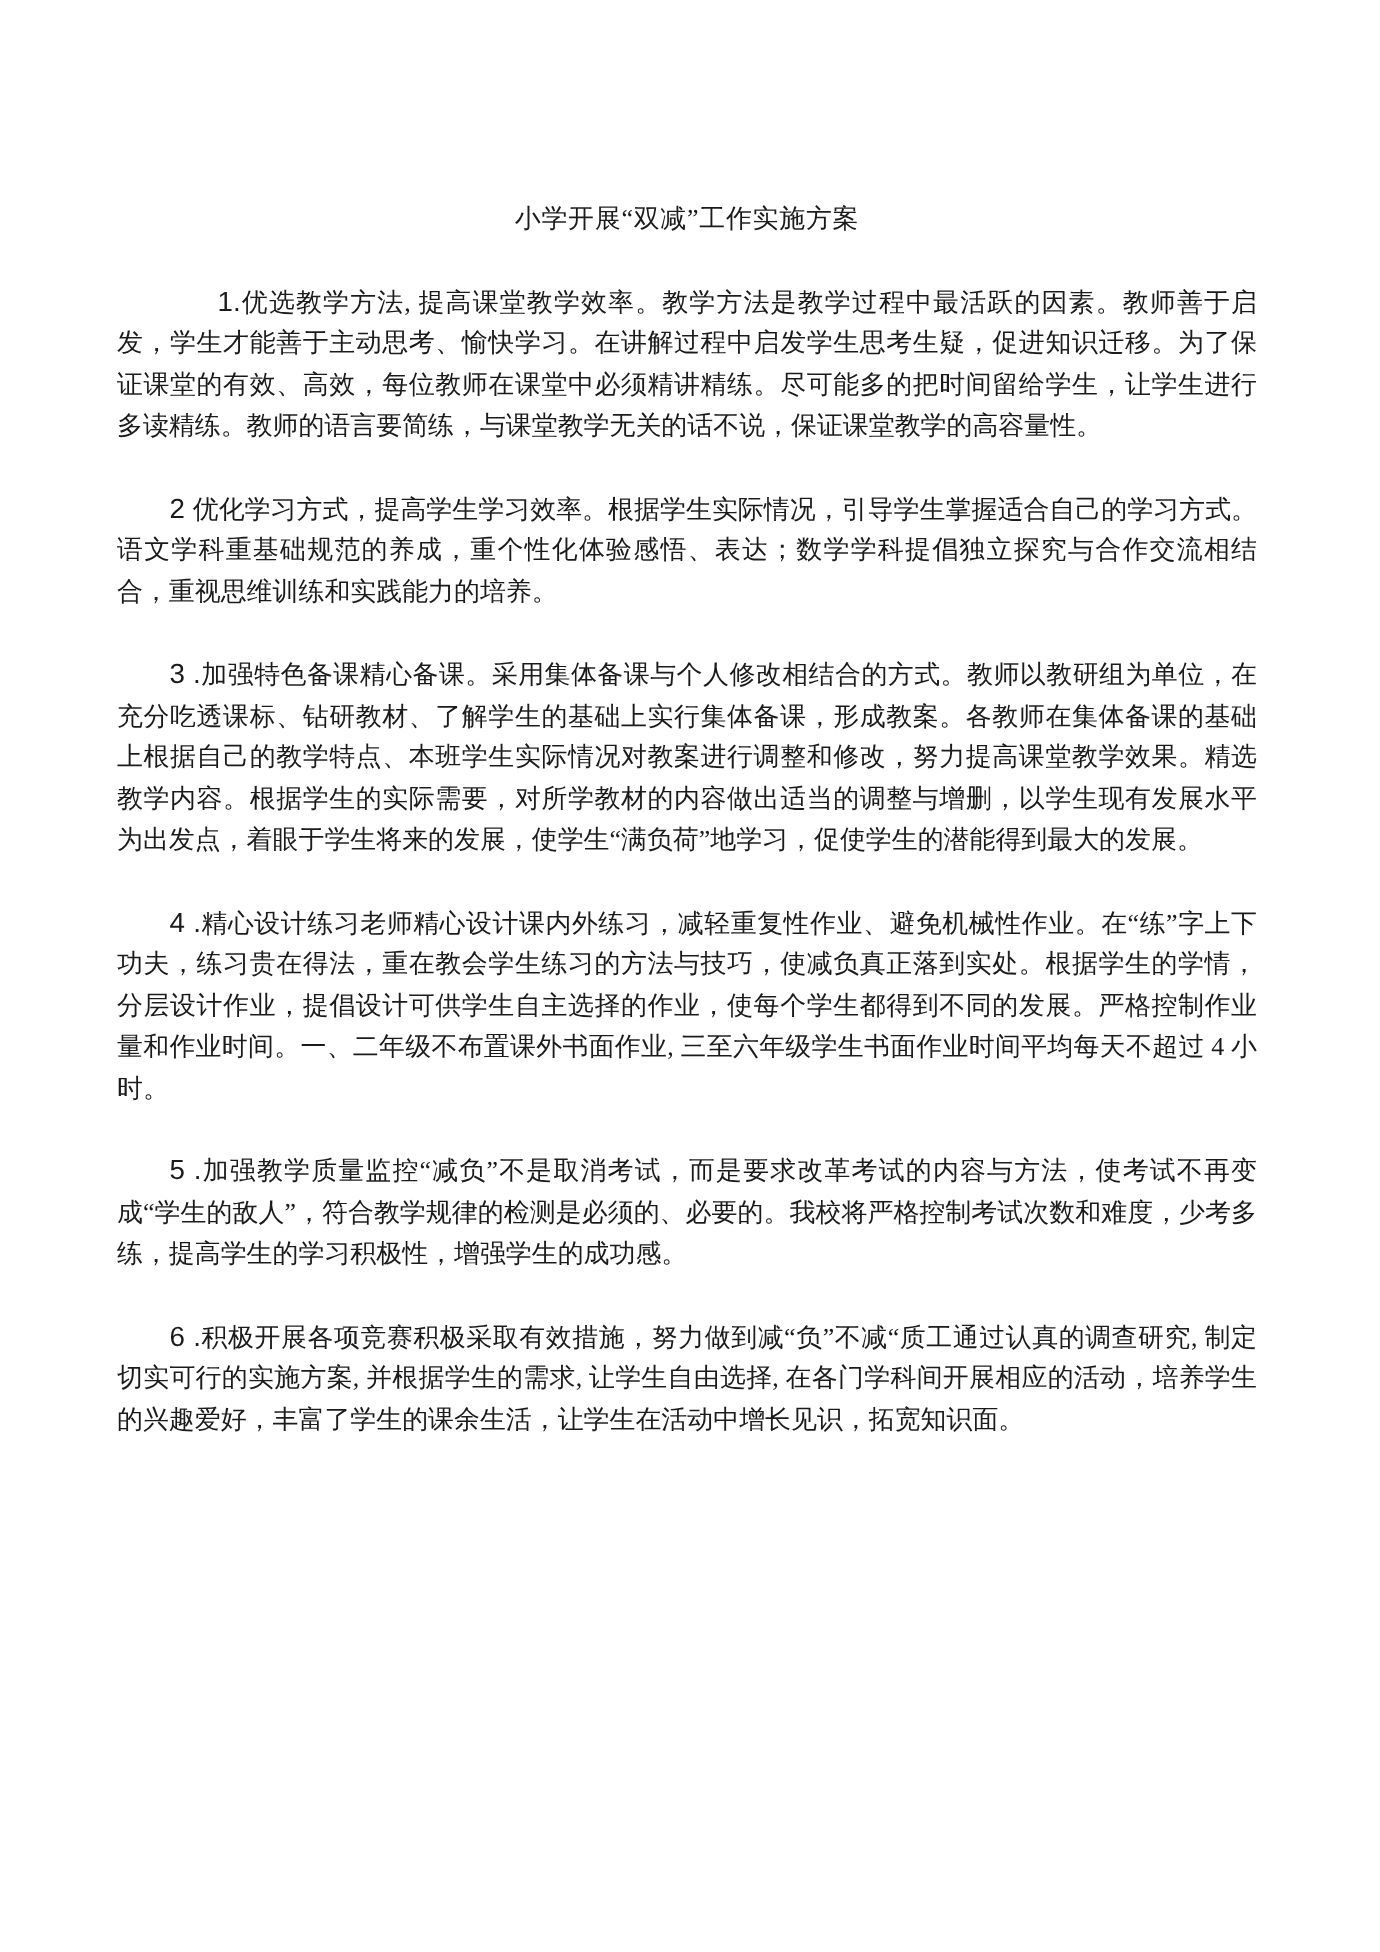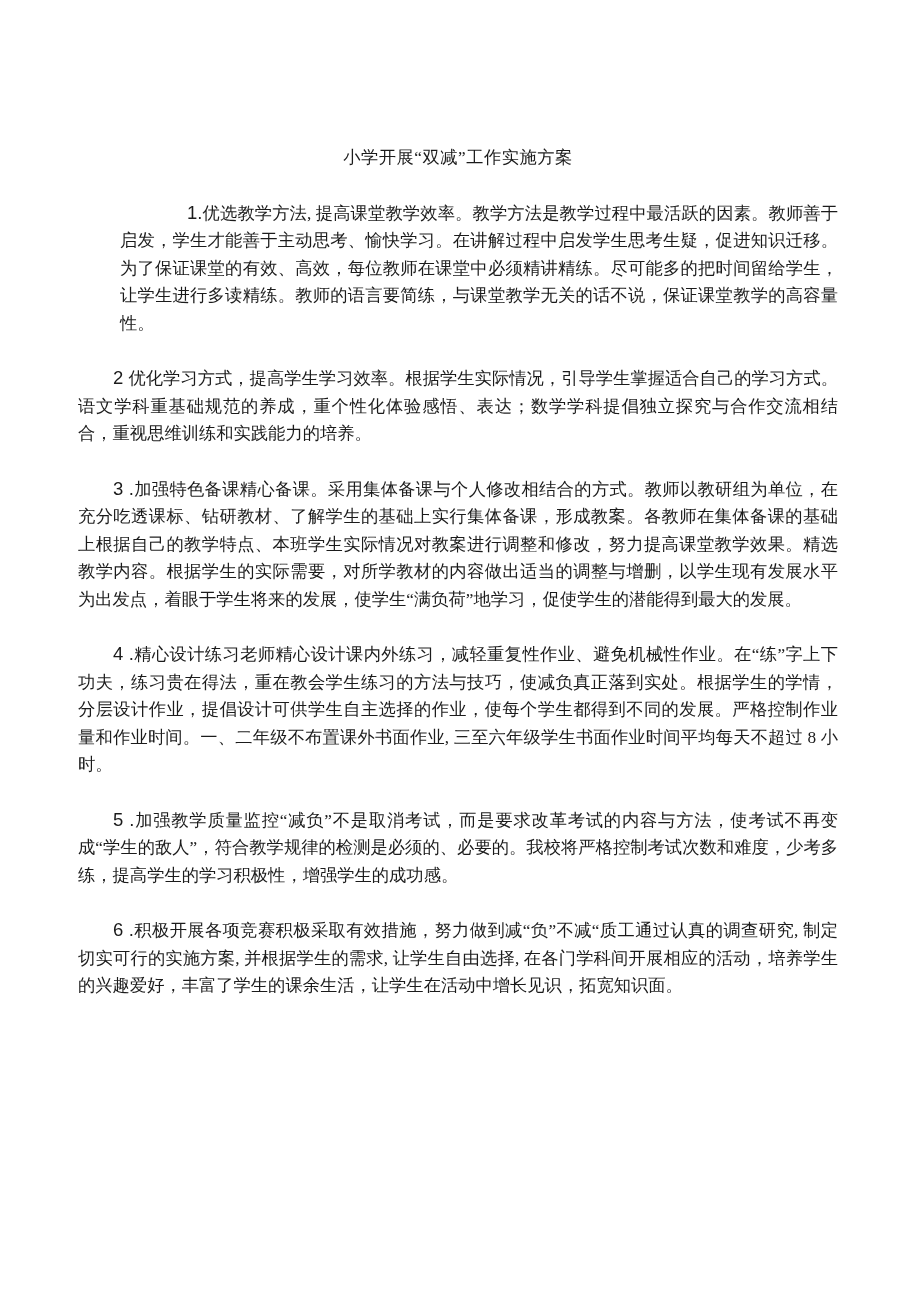--- a/index.html
+++ b/index.html
@@ -19,52 +19,52 @@
     padding: 128px 82px 0 78px;
     background: #ffffff;
     font-family: "Liberation Serif", "DejaVu Serif", serif;
     color: #1b1b1b;
   }
   .doc-title {
     font-size: 17.3px;
     font-weight: 400;
     line-height: 27.5px;
     text-align: center;
-    margin: 16px;
+    margin: 4px;
     letter-spacing: 0.5px;
   }
   .para {
     font-size: 17.3px;
     line-height: 27.5px;
     text-align: justify;
     margin: 27px 0 0 0;
     word-break: normal;
   }
   .para .lead {
     font-family: "Liberation Sans", "DejaVu Sans", sans-serif;
     font-size: 18.5px;
   }
-  .indent-p1 { text-indent: 67px; margin-left: 42px; }
+  .indent-p1 { text-indent: 67px; }
   .indent-p2 { text-indent: 35px; }
   .indent-p3 { text-indent: 50px; }
   .indent-std { text-indent: 35px; }
 </style>
 </head>
 <body>
 
 <div class="page">
 
   <h1 class="doc-title">小学开展“双减”工作实施方案</h1>
 
   <p class="para indent-p1"><span class="lead">1.</span><span class="ptext">优选教学方法, 提高课堂教学效率。教学方法是教学过程中最活跃的因素。教师善于启发，学生才能善于主动思考、愉快学习。在讲解过程中启发学生思考生疑，促进知识迁移。为了保证课堂的有效、高效，每位教师在课堂中必须精讲精练。尽可能多的把时间留给学生，让学生进行多读精练。教师的语言要简练，与课堂教学无关的话不说，保证课堂教学的高容量性。</span></p>
 
   <p class="para indent-p2"><span class="lead">2 </span><span class="ptext">优化学习方式，提高学生学习效率。根据学生实际情况，引导学生掌握适合自己的学习方式。语文学科重基础规范的养成，重个性化体验感悟、表达；数学学科提倡独立探究与合作交流相结合，重视思维训练和实践能力的培养。</span></p>
 
 
   <p class="para indent-std"><span class="lead">3 .</span><span class="ptext">加强特色备课精心备课。采用集体备课与个人修改相结合的方式。教师以教研组为单位，在充分吃透课标、钻研教材、了解学生的基础上实行集体备课，形成教案。各教师在集体备课的基础上根据自己的教学特点、本班学生实际情况对教案进行调整和修改，努力提高课堂教学效果。精选教学内容。根据学生的实际需要，对所学教材的内容做出适当的调整与增删，以学生现有发展水平为出发点，着眼于学生将来的发展，使学生“满负荷”地学习，促使学生的潜能得到最大的发展。</span></p>
 
-  <p class="para indent-std"><span class="lead">4 .</span><span class="ptext">精心设计练习老师精心设计课内外练习，减轻重复性作业、避免机械性作业。在“练”字上下功夫，练习贵在得法，重在教会学生练习的方法与技巧，使减负真正落到实处。根据学生的学情，分层设计作业，提倡设计可供学生自主选择的作业，使每个学生都得到不同的发展。严格控制作业量和作业时间。一、二年级不布置课外书面作业, 三至六年级学生书面作业时间平均每天不超过 8 小时。</span></p>
+  <p class="para indent-std"><span class="lead">4 .</span><span class="ptext">精心设计练习老师精心设计课内外练习，减轻重复性作业、避免机械性作业。在“练”字上下功夫，练习贵在得法，重在教会学生练习的方法与技巧，使减负真正落到实处。根据学生的学情，分层设计作业，提倡设计可供学生自主选择的作业，使每个学生都得到不同的发展。严格控制作业量和作业时间。一、二年级不布置课外书面作业, 三至六年级学生书面作业时间平均每天不超过 4 小时。</span></p>
 
   <p class="para indent-std"><span class="lead">5 .</span><span class="ptext">加强教学质量监控“减负”不是取消考试，而是要求改革考试的内容与方法，使考试不再变成“学生的敌人”，符合教学规律的检测是必须的、必要的。我校将严格控制考试次数和难度，少考多练，提高学生的学习积极性，增强学生的成功感。</span></p>
 
   <p class="para indent-std"><span class="lead">6 .</span><span class="ptext">积极开展各项竞赛积极采取有效措施，努力做到减“负”不减“质工通过认真的调查研究, 制定切实可行的实施方案, 并根据学生的需求, 让学生自由选择, 在各门学科间开展相应的活动，培养学生的兴趣爱好，丰富了学生的课余生活，让学生在活动中增长见识，拓宽知识面。</span></p>
 
 </div>
 
 </body></html>

